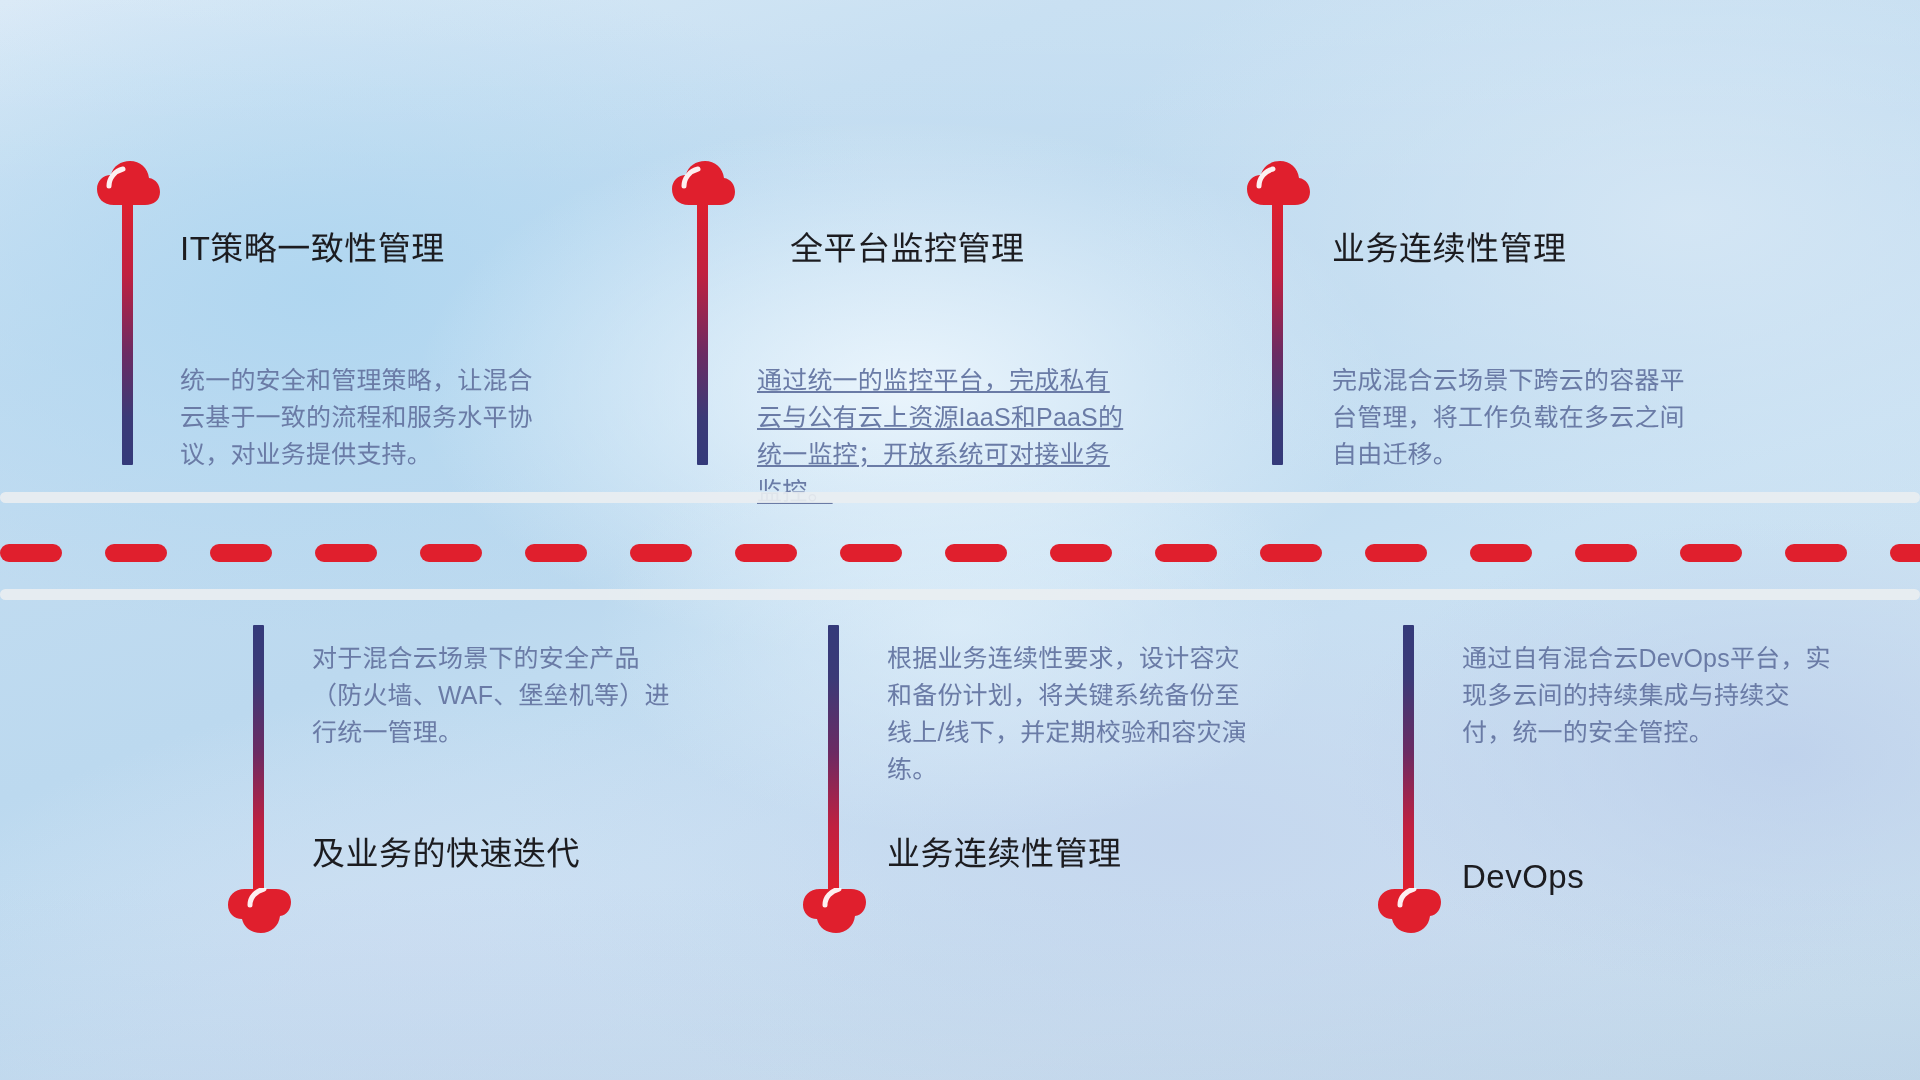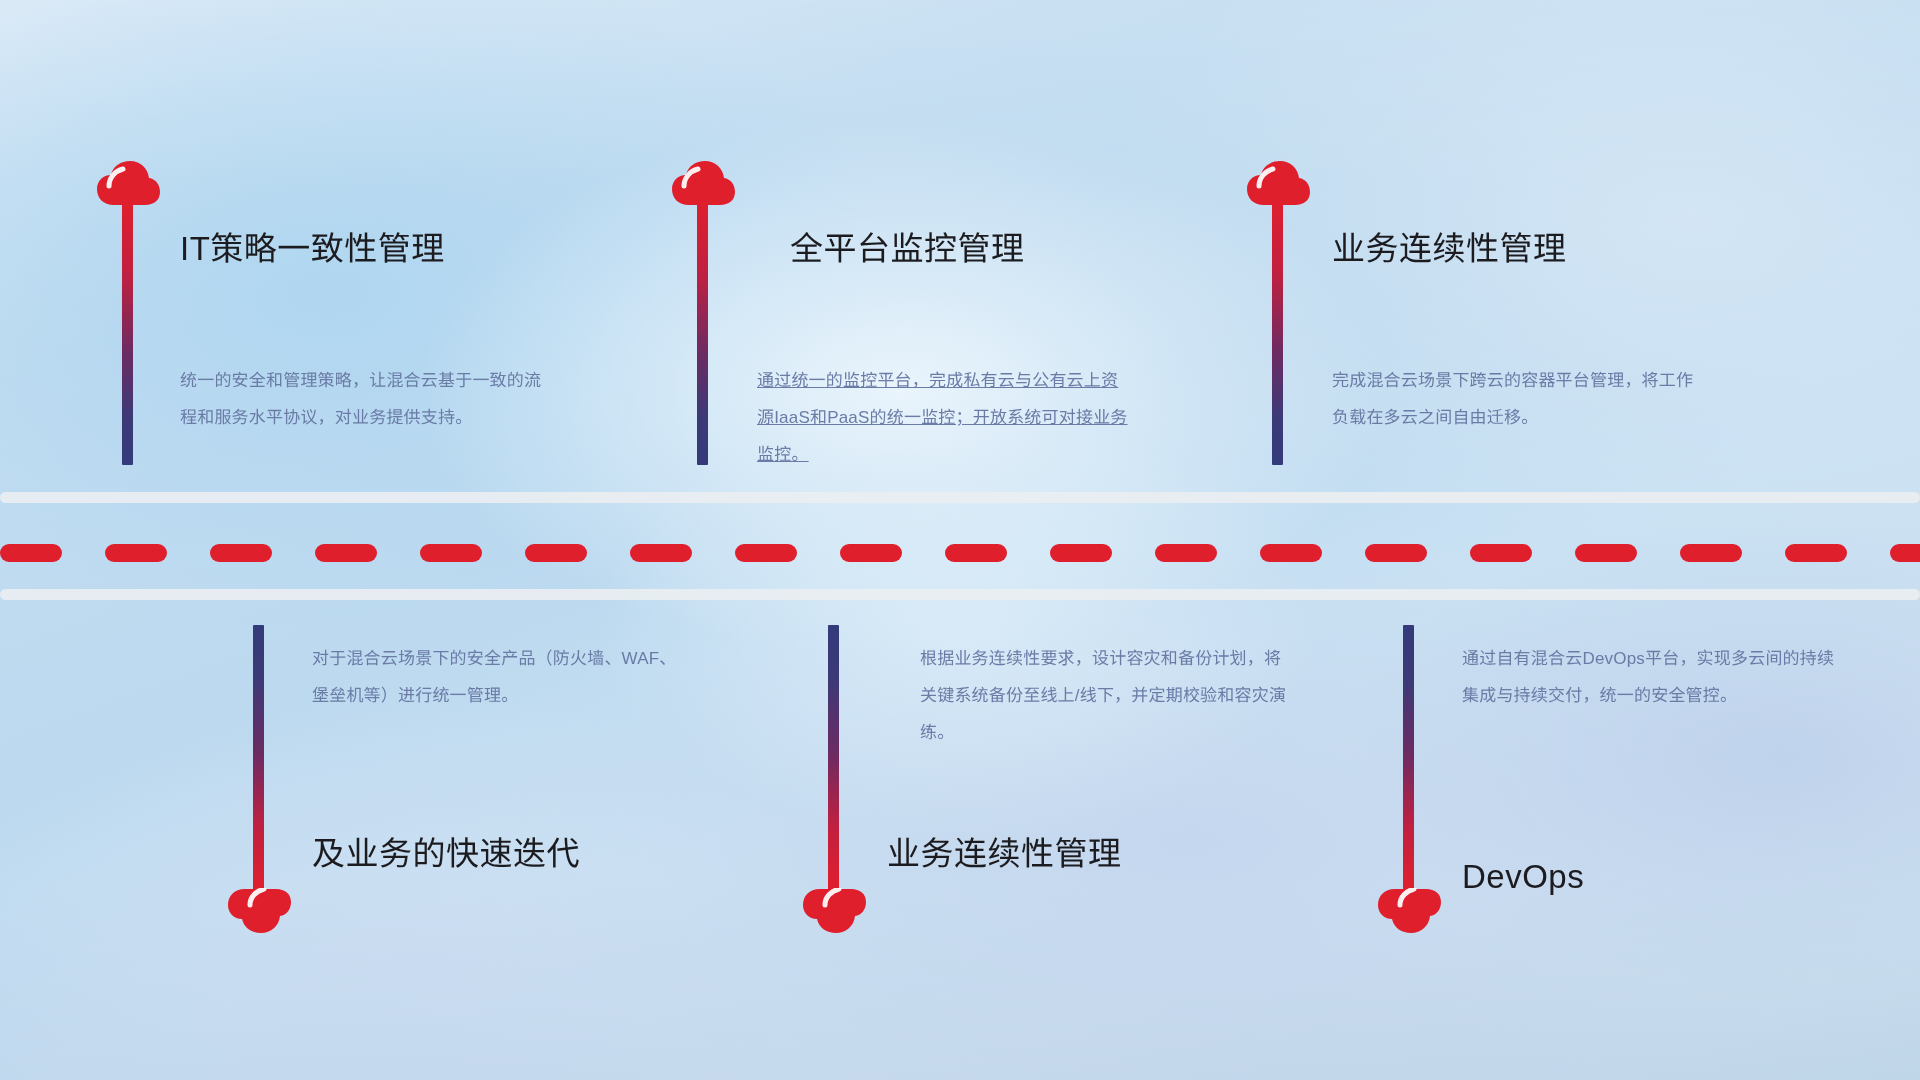--- a/index.html
+++ b/index.html
@@ -89,21 +89,21 @@
   .heading {
     position:absolute;
     font-size:33px;
     font-weight:400;
     color:#1c1c20;
     letter-spacing:0.5px;
     white-space:nowrap;
   }
   .body {
     position:absolute;
-    font-size:17px;
+    font-size:25px;
     line-height:37px;
     color:#6a7ba6;
     letter-spacing:0.2px;
     width:375px;
   }
 </style>
 </head>
 <body>
 
 <div id="stage">
@@ -187,21 +187,21 @@
         <g transform="translate(0,46) scale(1,-1)">
           <path d="M19 45 C8 45 2 38 2 29 C2 21 8 15 16 15 C18 6 26 1 35 1 C45 1 53 8 54 18 C61 19 65 25 65 32 C65 40 59 45 50 45 Z" fill="#e01f2d"></path>
         </g>
         <path d="M24 17 C24 9 30 3 38 1" stroke="#ffffff" stroke-width="5" stroke-linecap="round" fill="none" opacity="0.93"></path>
       </svg>
     </div>
   </div>
 
   <div class="col">
     <div class="bar bar-up" style="left:828px; top:625px; height:265px;"></div>
-    <div class="body" style="left:887px; top:640px;margin-left:33px;">根据业务连续性要求，设计容灾和备份计划，将关键系统备份至线上/线下，并定期校验和容灾演练。</div>
+    <div class="body" style="left:887px; top:640px;">根据业务连续性要求，设计容灾和备份计划，将关键系统备份至线上/线下，并定期校验和容灾演练。</div>
     <div class="heading" style="left:887px; top:827px;">业务连续性管理</div>
     <div class="cloud" style="left:801px; top:888px;">
       <svg viewBox="0 0 66 46" xmlns="http://www.w3.org/2000/svg">
         <g transform="translate(0,46) scale(1,-1)">
           <path d="M19 45 C8 45 2 38 2 29 C2 21 8 15 16 15 C18 6 26 1 35 1 C45 1 53 8 54 18 C61 19 65 25 65 32 C65 40 59 45 50 45 Z" fill="#e01f2d"></path>
         </g>
         <path d="M24 17 C24 9 30 3 38 1" stroke="#ffffff" stroke-width="5" stroke-linecap="round" fill="none" opacity="0.93"></path>
       </svg>
     </div>
   </div>

